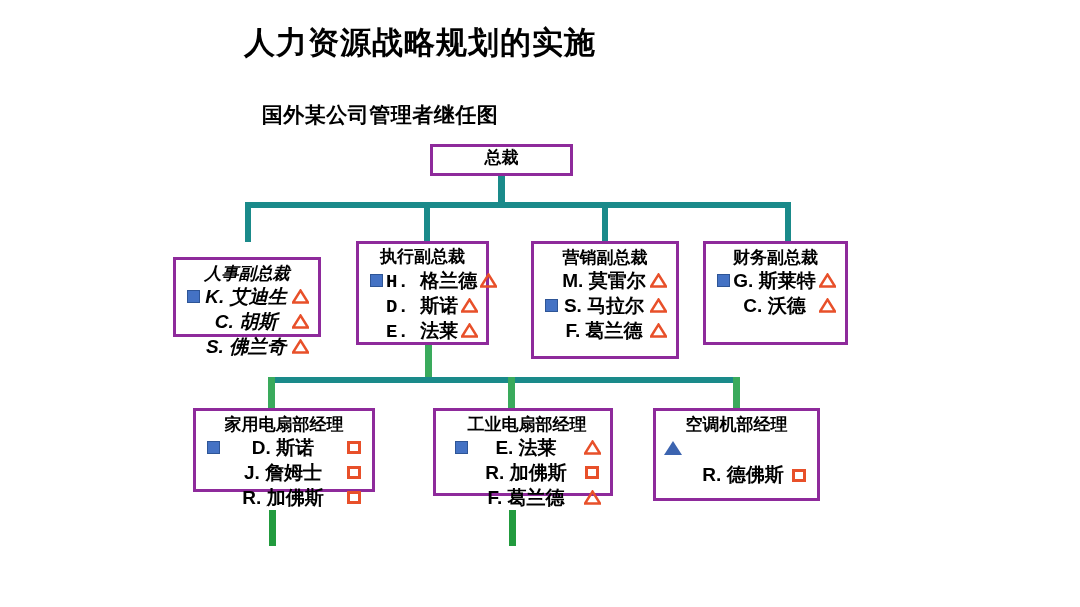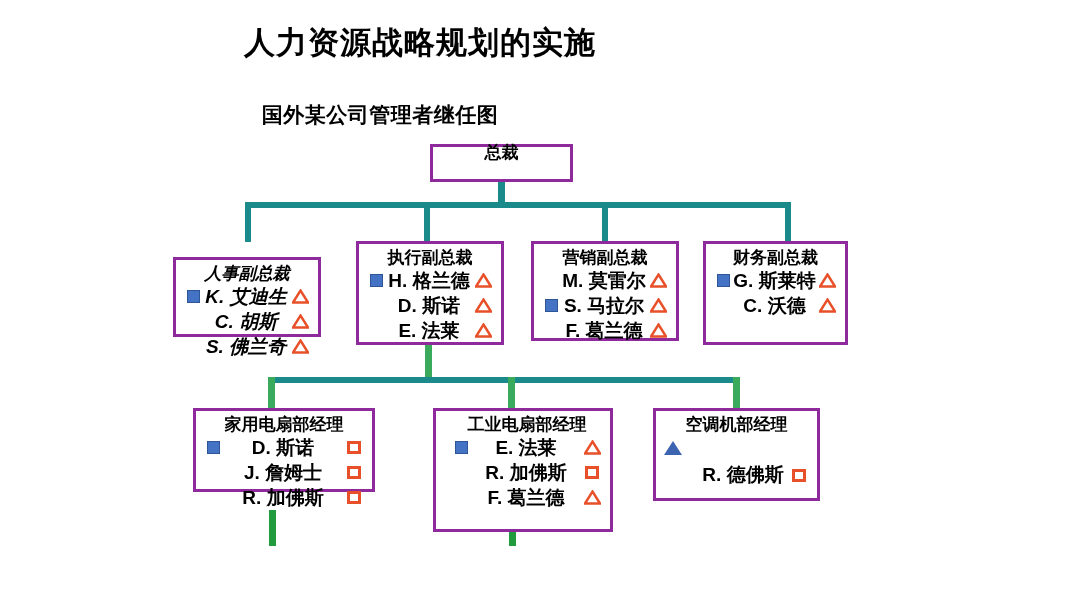--- a/index.html
+++ b/index.html
@@ -146,21 +146,21 @@
 
   <div class="conn" style="left:425px; top:345px; width:7px; height:36px; background:#3AAA5C;"></div>
   <div class="conn" style="left:268px; top:377px; width:472px; height:6px; background:#1A8A8A;"></div>
   <div class="conn" style="left:268px; top:377px; width:7px; height:32px; background:#3AAA5C;"></div>
   <div class="conn" style="left:508px; top:377px; width:7px; height:32px; background:#3AAA5C;"></div>
   <div class="conn" style="left:733px; top:377px; width:7px; height:32px; background:#3AAA5C;"></div>
 
   <div class="conn" style="left:269px; top:510px; width:7px; height:36px; background:#229B3E;"></div>
   <div class="conn" style="left:509px; top:510px; width:7px; height:36px; background:#229B3E;"></div>
 
-  <div class="node" style="left:430px; top:144px; width:143px; height:32px; padding:16px; justify-content:flex-end;">
+  <div class="node" style="left:430px; top:144px; width:143px; height:32px; padding:0; justify-content:flex-start;">
     <div class="node-title">总裁</div>
   </div>
 
   <div class="node" style="left:173px; top:257px; width:148px; height:80px;font-style:italic;">
     <div class="node-title">人事副总裁</div>
     <div class="person-list">
       <div class="person">
         <span class="lead-slot">
             <span class="sq-blue"></span>
           </span>
@@ -185,21 +185,21 @@
         <span class="pname">S. 佛兰奇</span>
         <span class="mark-slot">
           <svg class="tri-orange" viewBox="0 0 17 15">
               <polygon points="8.5,1.5 16,13.5 1,13.5" fill="none" stroke="#E8502A" stroke-width="2.4"></polygon>
             </svg>
         </span>
       </div>
     </div>
   </div>
 
-  <div class="node" style="left:356px; top:241px; width:148px; height:104px;">
+  <div class="node" style="left:356px; top:241px; width:133px; height:104px;font-family:Liberation Mono, monospace;">
     <div class="node-title">执行副总裁</div>
     <div class="person-list">
       <div class="person">
         <span class="lead-slot">
             <span class="sq-blue"></span>
           </span>
         <span class="pname">H. 格兰德</span>
         <span class="mark-slot">
           <svg class="tri-orange" viewBox="0 0 17 15">
               <polygon points="8.5,1.5 16,13.5 1,13.5" fill="none" stroke="#E8502A" stroke-width="2.4"></polygon>
@@ -220,21 +220,21 @@
         <span class="pname">E. 法莱</span>
         <span class="mark-slot">
           <svg class="tri-orange" viewBox="0 0 17 15">
               <polygon points="8.5,1.5 16,13.5 1,13.5" fill="none" stroke="#E8502A" stroke-width="2.4"></polygon>
             </svg>
         </span>
       </div>
     </div>
   </div>
 
-  <div class="node" style="left:531px; top:241px; width:148px; height:100px;">
+  <div class="node" style="left:531px; top:241px; width:148px; height:118px;">
     <div class="node-title">营销副总裁</div>
     <div class="person-list">
       <div class="person">
         <span class="lead-slot"></span>
         <span class="pname">M. 莫雷尔</span>
         <span class="mark-slot">
           <svg class="tri-orange" viewBox="0 0 17 15">
               <polygon points="8.5,1.5 16,13.5 1,13.5" fill="none" stroke="#E8502A" stroke-width="2.4"></polygon>
             </svg>
         </span>
@@ -310,21 +310,21 @@
       <div class="person">
         <span class="lead-slot"></span>
         <span class="pname">R. 加佛斯</span>
         <span class="mark-slot">
             <span class="sq-orange"></span>
           </span>
       </div>
     </div>
   </div>
 
-  <div class="node" style="left:433px; top:408px; width:180px; height:124px;padding-left:8px;">
+  <div class="node" style="left:433px; top:408px; width:180px; height:88px;padding-left:8px;">
     <div class="node-title">工业电扇部经理</div>
     <div class="person-list">
       <div class="person">
         <span class="lead-slot">
             <span class="sq-blue"></span>
           </span>
         <span class="pname">E. 法莱</span>
         <span class="mark-slot">
           <svg class="tri-orange" viewBox="0 0 17 15">
               <polygon points="8.5,1.5 16,13.5 1,13.5" fill="none" stroke="#E8502A" stroke-width="2.4"></polygon>

